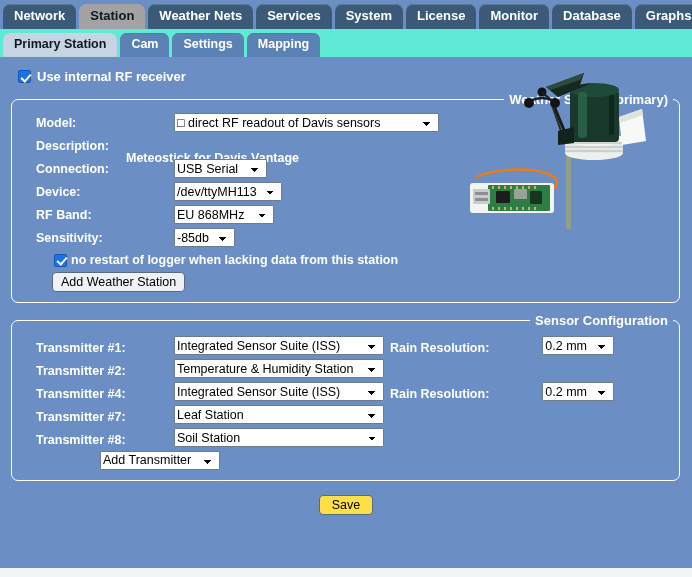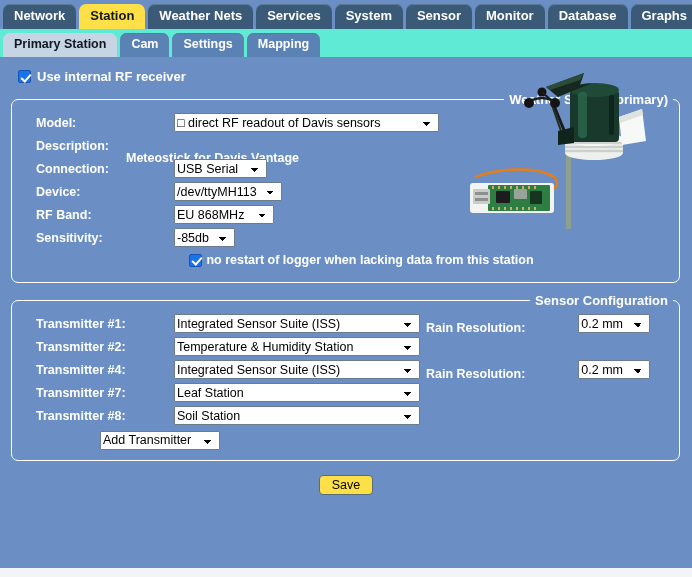--- a/index.html
+++ b/index.html
@@ -43,21 +43,21 @@
     box-shadow: inset 0 1px 0 #5a7a96;
   }
   .tabbar.sub .tab {
     background: #5b82b5;
     height: 24px;
     line-height: 23px;
     font-size: 12.5px;
     border-radius: 7px 7px 0 0;
   }
   .tab.active {
-    background: #fde047;
+    background: #a3a3a3;
     color: #101820;
     box-shadow: none;
   }
   .tabbar.sub .tab.active {
     background: #c6d4e4;
     color: #101820;
   }
 
   
   .content {
@@ -154,48 +154,47 @@
     padding-right: 18px;
     cursor: pointer;
     margin-left: 48px;
   }
   select.w-model    { width: 265px; }
   select.w-conn     { width: 93px; }
   select.w-dev      { width: 108px; }
   select.w-settings { width: 264px; }
   select.w-band     { width: 100px; }
   select.w-sens     { width: 61px; }
-  select.w-tx       { width: 246px; }
+  select.w-tx       { width: 210px; }
   select.w-rain     { width: 72px; }
   select.w-addtx    { width: 120px; }
 
   .inlinecheck {
     display: flex;
     align-items: center;
     gap: 4px;
     padding: 4px 0 5px 32px;
     color: #ffffff;
     font-size: 12.5px;
     font-weight: bold;
-    justify-content: center;
   }
 
   button.btn {
     font-family: "Liberation Sans", sans-serif;
     font-size: 12.5px;
     color: #000000;
     background: #eef1f5;
     border: 1px solid #5a6b7a;
     border-radius: 4px;
     padding: 2px 8px;
     margin-left: 30px;
     cursor: pointer;
   }
 
-  .txrow { display: flex; align-items: center; height: 23px; }
+  .txrow { display: flex; align-items: flex-end; height: 23px; }
   .txlbl {
     width: 104px;
     padding-left: 14px;
     color: #ffffff;
     font-size: 12.5px;
     font-weight: bold;
     white-space: nowrap;
   }
   .rainlbl {
     color: #ffffff;
@@ -237,21 +236,21 @@
 <body>
 
 <div id="app">
 
   <div class="tabbar main">
     <div class="tab">Network</div>
     <div class="tab active">Station</div>
     <div class="tab">Weather Nets</div>
     <div class="tab">Services</div>
     <div class="tab">System</div>
-    <div class="tab">Sensor</div>
+    <div class="tab">License</div>
     <div class="tab">Monitor</div>
     <div class="tab">Database</div>
     <div class="tab">Graphs</div>
   </div>
 
   <div class="tabbar sub">
     <div class="tab active">Primary Station</div>
     <div class="tab">Cam</div>
     <div class="tab">Settings</div>
     <div class="tab">Mapping</div>
@@ -381,20 +380,21 @@
         <select class="ctl w-sens">
           <option>-85db</option>
         </select>
       </div>
 
       <div class="inlinecheck">
         <span class="cb"></span>
         <span>no restart of logger when lacking data from this station</span>
       </div>
 
+      <button class="btn">Add Weather Station</button>
     </fieldset>
 
     <fieldset style="margin-top:10px">
       <legend>Sensor Configuration</legend>
 
       <div class="txrow">
         <span class="txlbl">Transmitter #1:</span>
         <select class="ctl w-tx">
           <option>Integrated Sensor Suite (ISS)</option>
         </select>

